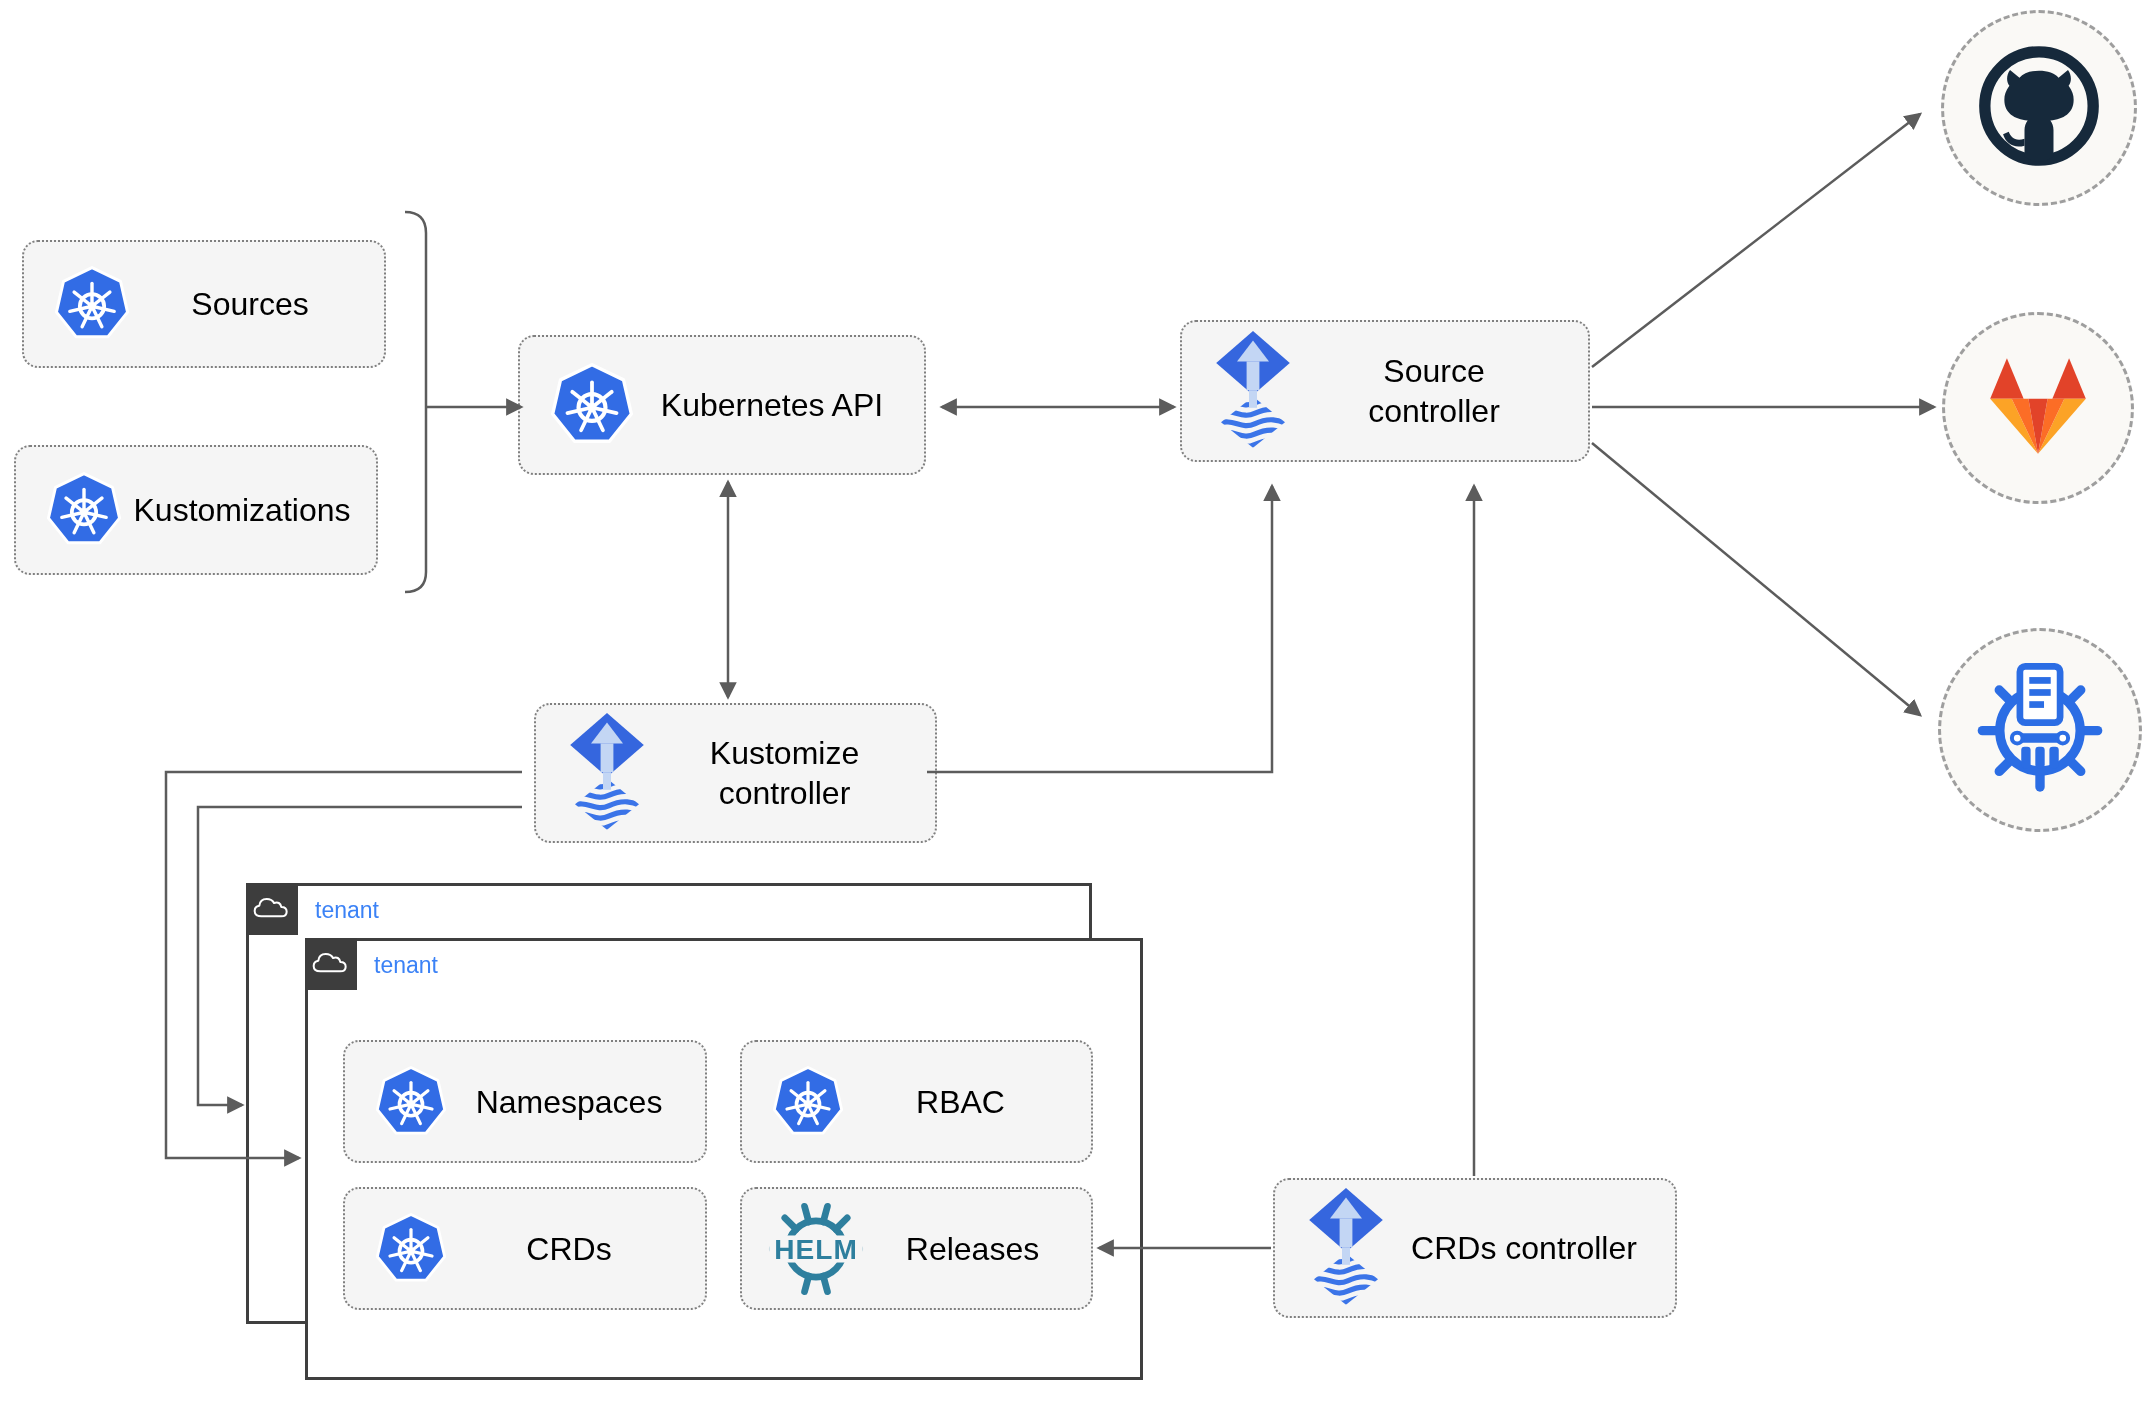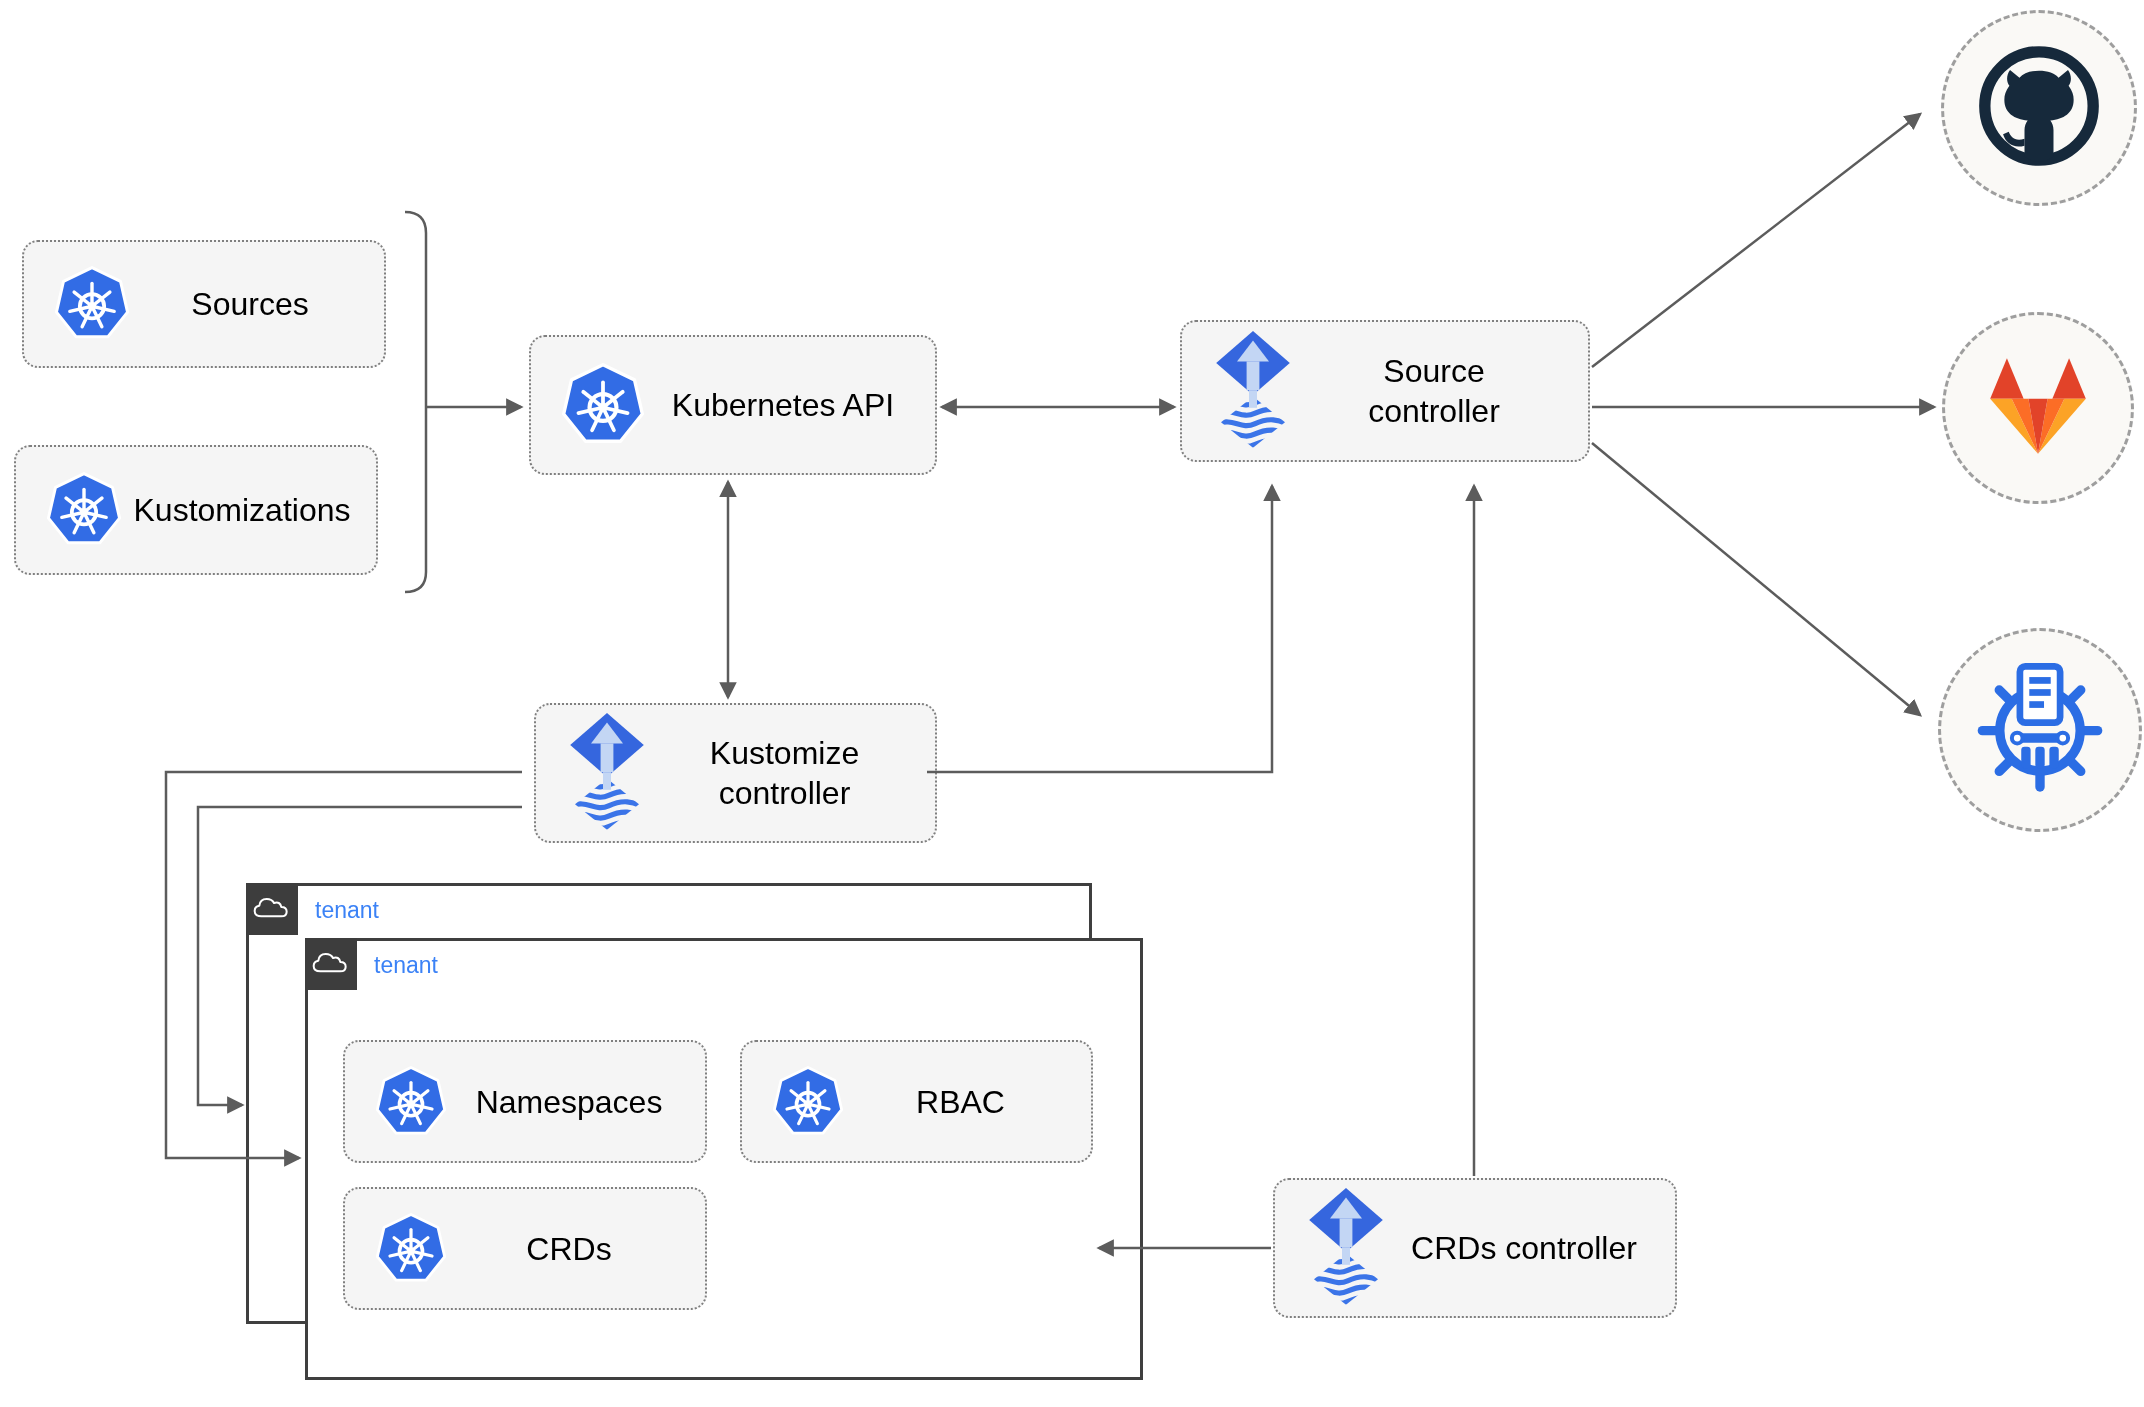--- a/index.html
+++ b/index.html
@@ -102,21 +102,21 @@
           <line x1="50" y1="53" x2="20.8" y2="59.7"></line>
           <line x1="50" y1="53" x2="26.5" y2="34.3"></line>
         </g>
         <circle cx="50" cy="53" r="16" fill="none" stroke="#ffffff" stroke-width="5"></circle>
         <circle cx="50" cy="53" r="5.5" fill="#ffffff"></circle>
       </svg>
     </span>
     <span class="label">Kustomizations</span>
   </div>
 
-  <div class="node" style="left:529px;top:335px;width:408px;height:140px;">
+  <div class="node" style="left:518px;top:335px;width:408px;height:140px;">
     <span class="icon">
       <svg width="84" height="84" viewBox="0 0 100 100">
         <polygon points="50,2 87.5,20.1 96.8,60.7 70.8,93.2 29.2,93.2 3.2,60.7 12.5,20.1" fill="#326ce5" stroke="#ffffff" stroke-width="4" stroke-linejoin="round"></polygon>
         <g stroke="#ffffff" stroke-width="4.5" stroke-linecap="round">
           <line x1="50" y1="53" x2="50" y2="23"></line>
           <line x1="50" y1="53" x2="73.5" y2="34.3"></line>
           <line x1="50" y1="53" x2="79.2" y2="59.7"></line>
           <line x1="50" y1="53" x2="63" y2="80"></line>
           <line x1="50" y1="53" x2="37" y2="80"></line>
           <line x1="50" y1="53" x2="20.8" y2="59.7"></line>
@@ -254,20 +254,40 @@
           <line x1="50" y1="53" x2="20.8" y2="59.7"></line>
           <line x1="50" y1="53" x2="26.5" y2="34.3"></line>
         </g>
         <circle cx="50" cy="53" r="16" fill="none" stroke="#ffffff" stroke-width="5"></circle>
         <circle cx="50" cy="53" r="5.5" fill="#ffffff"></circle>
       </svg>
     </span>
     <span class="label">CRDs</span>
   </div>
 
+  <div class="node" style="left:740px;top:1187px;width:353px;height:123px;">
+    <span class="icon" style="margin-left:22px;">
+      <svg width="104" height="104" viewBox="0 0 100 100">
+        <g stroke="#2e7f9e" stroke-width="6.5" stroke-linecap="round">
+          <line x1="77" y1="50" x2="92" y2="50"></line>
+          <line x1="23" y1="50" x2="8" y2="50"></line>
+          <line x1="57" y1="24" x2="61" y2="9"></line>
+          <line x1="43" y1="24" x2="39" y2="9"></line>
+          <line x1="57" y1="76" x2="61" y2="91"></line>
+          <line x1="43" y1="76" x2="39" y2="91"></line>
+          <line x1="69" y1="31" x2="80" y2="20"></line>
+          <line x1="31" y1="31" x2="20" y2="20"></line>
+        </g>
+        <circle cx="50" cy="50" r="27" fill="none" stroke="#2e7f9e" stroke-width="6.5"></circle>
+        <rect x="5" y="37" width="90" height="26" fill="#f5f5f5"></rect>
+        <text class="helm-word" x="50" y="60" text-anchor="middle" font-size="27" fill="#2e7f9e">HELM</text>
+      </svg>
+    </span>
+    <span class="label">Releases</span>
+  </div>
 
   <div class="circle-node" style="left:1941px;top:10px;width:196px;height:196px;">
     <span>
       <svg width="126" height="126" viewBox="0 0 100 100">
         <circle cx="50" cy="50" r="43" fill="none" stroke="#16293b" stroke-width="9"></circle>
         <path fill="#16293b" d="M50,22 C43,22 37.5,24 34.5,27.5 L27,21.5 C24,25.5 24,31 26.5,34
           C23.5,38 22.5,41.5 22.5,45 C22.5,55.5 30.5,60.5 41,61.5 C39.5,63.5 38.5,66 38.5,69
           L38.5,90 L45,94 L55,94 L61.5,90 L61.5,69 C61.5,66 60.5,63.5 59,61.5
           C69.5,60.5 77.5,55.5 77.5,45 C77.5,41.5 76.5,38 73.5,34 C76,31 76,25.5 73,21.5
           L65.5,27.5 C62.5,24 57,22 50,22 Z"></path>

